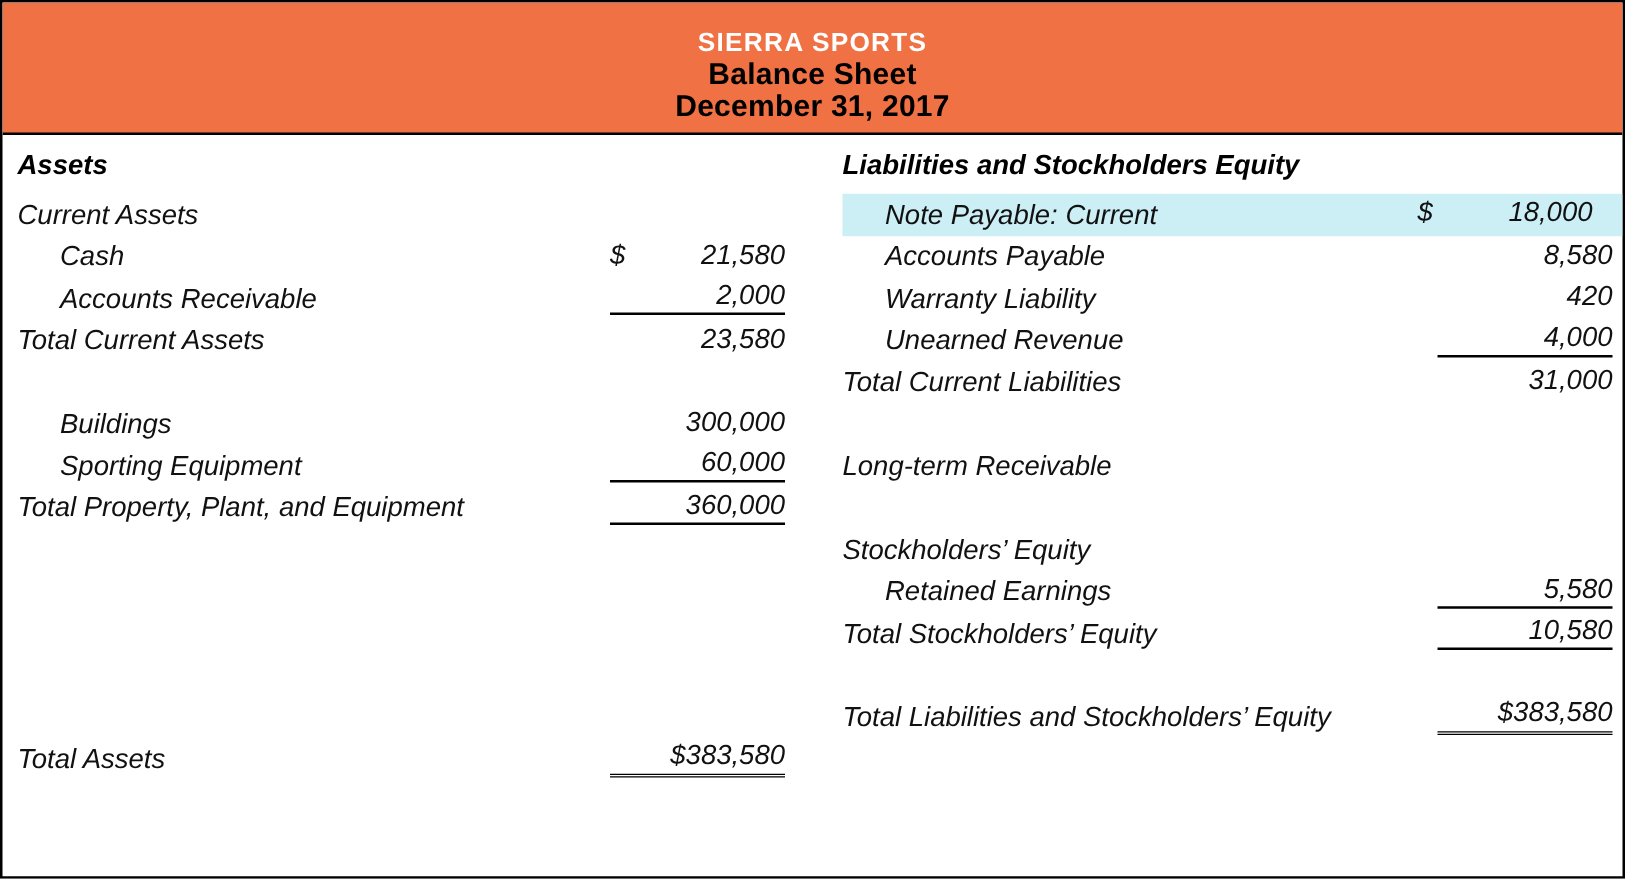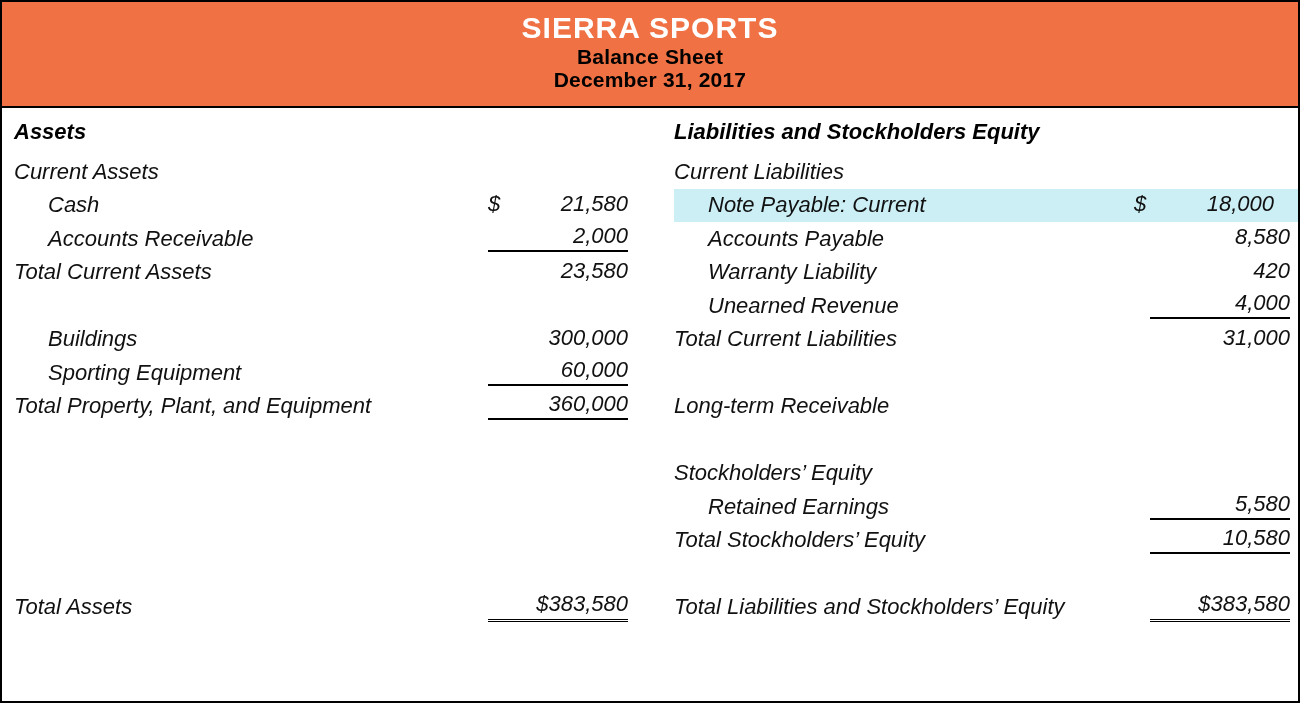--- a/index.html
+++ b/index.html
@@ -30,26 +30,27 @@
     box-sizing: border-box;
     text-align: center;
     padding-top: 9px;
   }
   .hdr-line {
     font-weight: bold;
     line-height: 1.12;
     letter-spacing: 0.2px;
   }
   .hdr-company {
-    font-size: 30px;
+    font-size: 21px;
     color: #ffffff;
     letter-spacing: 1px;
+    margin-top: 12px;
   }
   .hdr-statement, .hdr-date {
-    font-size: 21px;
+    font-size: 24px;
     color: #000000;
   }
 
   
   .columns {
     display: flex;
     height: 458px;
     box-sizing: border-box;
     font-style: italic;
   }
@@ -234,24 +235,20 @@
           <span class="amt">$383,580</span>
         </div>
       </div>
 
     </div>
 
     <div class="col col-right">
 
       <div class="col-title">Liabilities and Stockholders Equity</div>
 
-      <div class="row">
-        <div class="label">Current Liabilities</div>
-        <div class="money"></div>
-      </div>
 
       <div class="row highlight" style="background: rgb(204, 238, 245);">
         <div class="label indent">Note Payable: Current</div>
         <div class="money">
           <span class="cur">$</span>
           <span class="amt">18,000</span>
         </div>
       </div>
 
       <div class="row">

